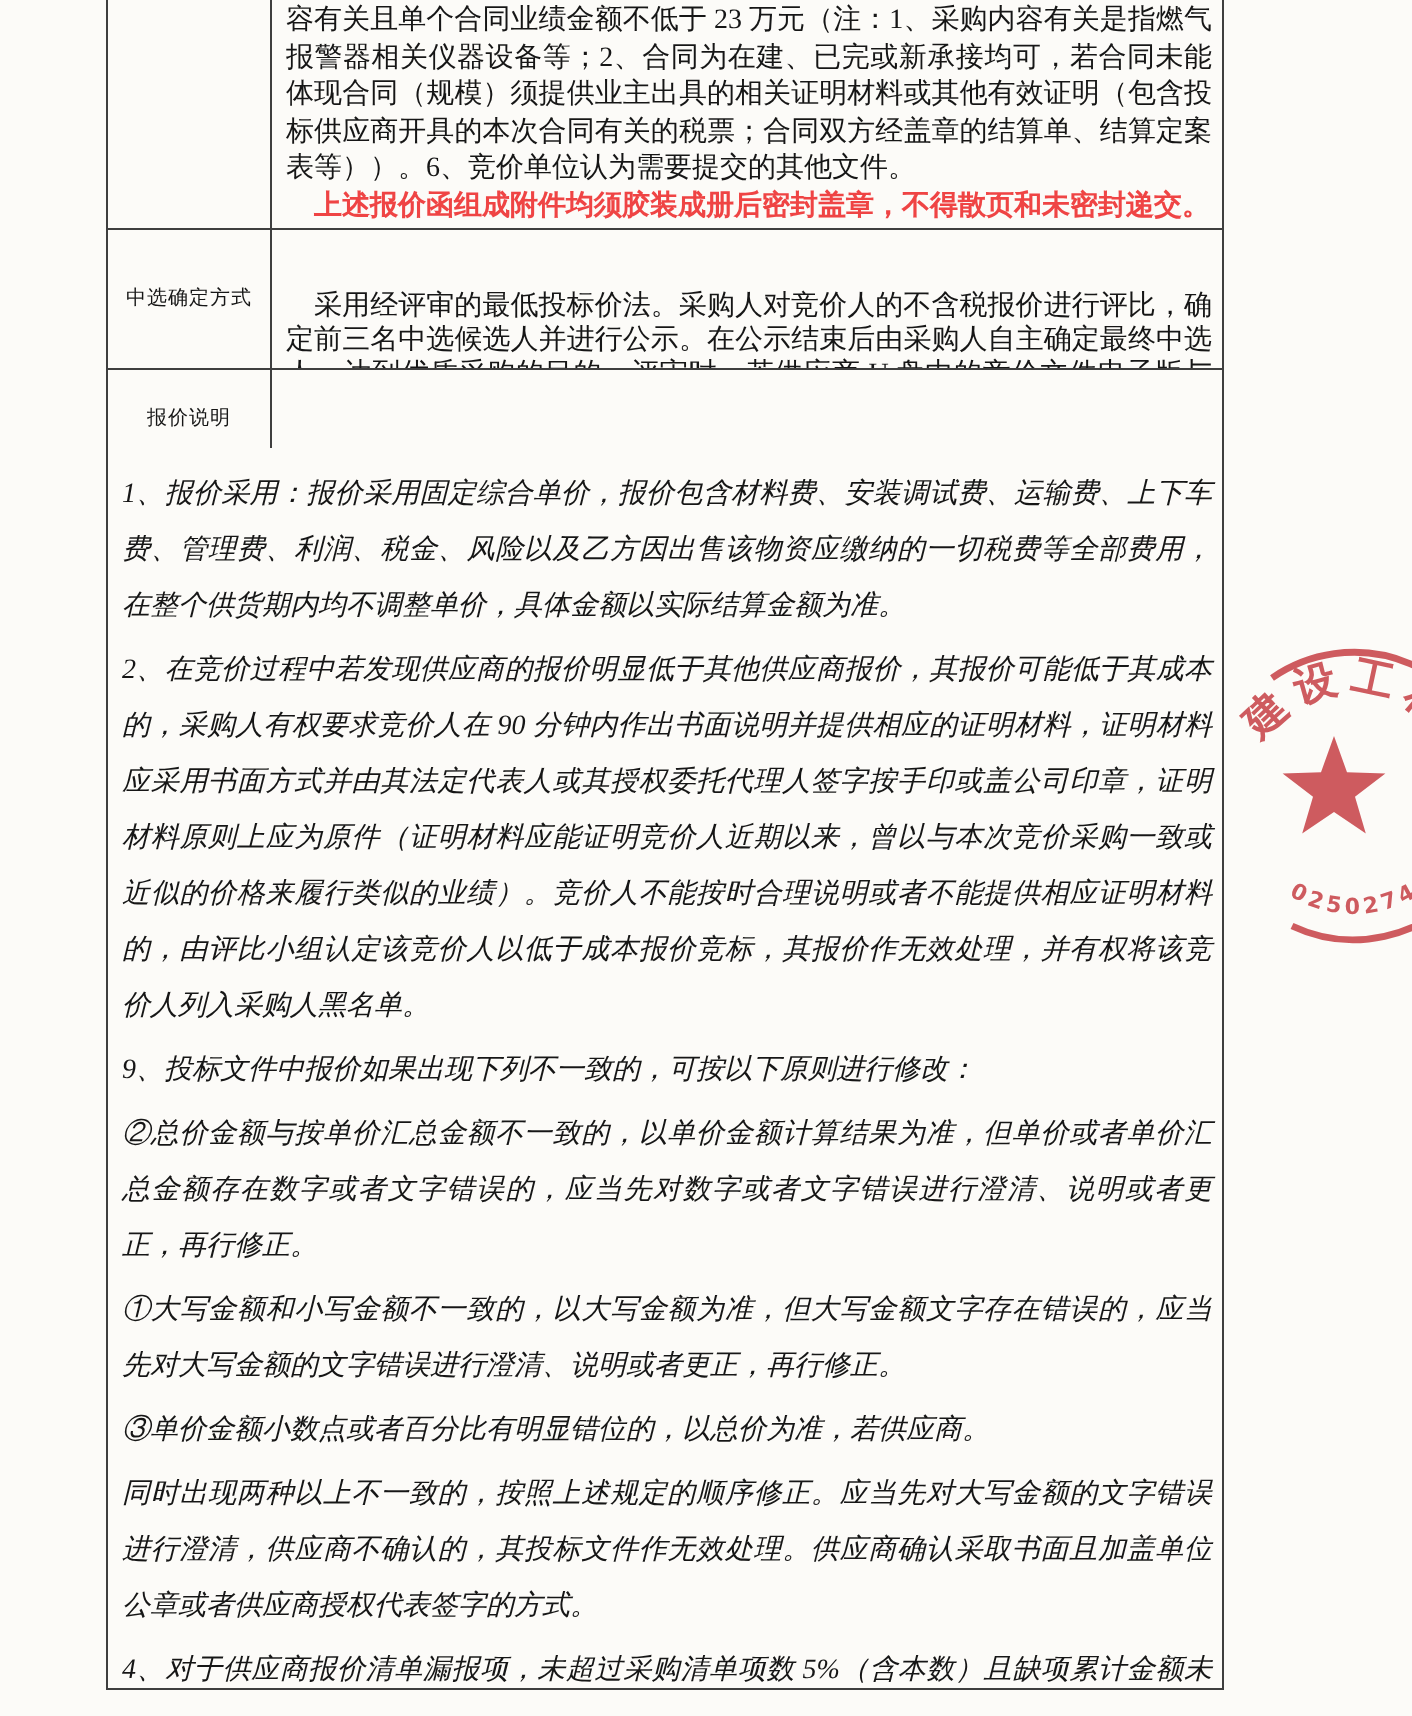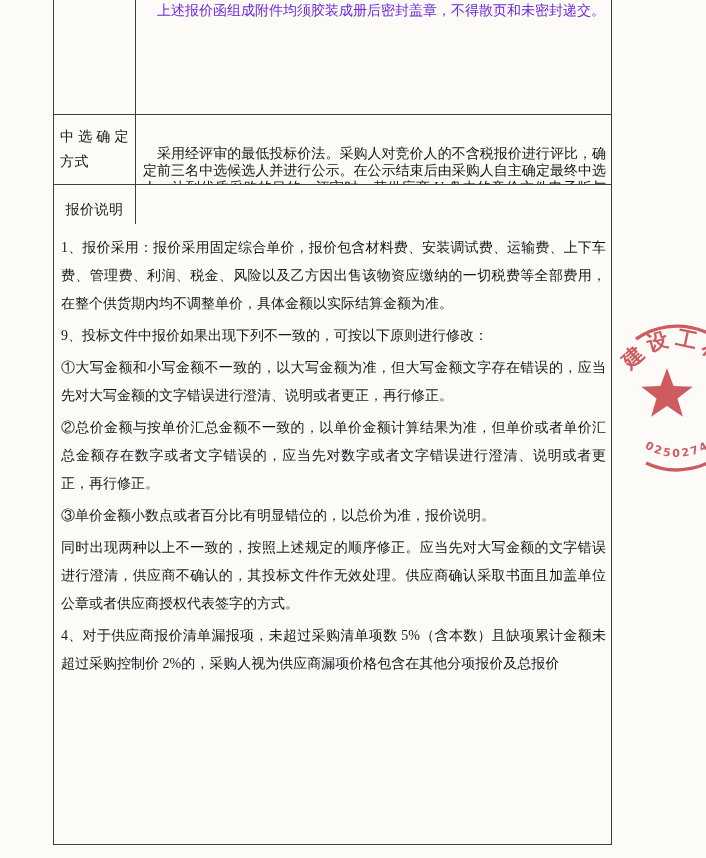--- a/index.html
+++ b/index.html
@@ -16,36 +16,36 @@
     border-bottom:1.4px solid #3f3f3f;
     display:flex; flex-direction:column;
   }
   .row { display:flex; box-sizing:border-box; border-bottom:1.4px solid #3f3f3f; }
   .r1 { height:115px; }
   .r2 { height:70px; }
   .r3 { height:660px; border-bottom:none;flex-direction:column; }
   .lbl {
     width:82px; flex-shrink:0; box-sizing:border-box;
     border-right:1.4px solid #3f3f3f;
-    font-size:14px; letter-spacing:0.5px;
+    font-size:10px; letter-spacing:0.5px;
   }
   .r2 .lbl { display:flex; align-items:center; justify-content:center;
              text-align:justify; line-height:25px; padding:0 6px; }
   .r3 .lbl { text-align:center; padding-top:11px; line-height:28px; }
   .cnt {
     flex:1 1 auto; overflow:hidden; box-sizing:border-box;
     padding:2px 5px 0 7px; font-size:14px;
     text-align:justify; text-justify:inter-ideograph;
   }
   .cnt p { margin:0; }
   .r1 .cnt p { line-height:18.6px; }
-  .r1 .cnt p.bold-note { font-weight:normal; text-indent:14px; color:#6d28d9; }
+  .r1 .cnt p.bold-note { font-weight:bold; text-indent:14px; color:#ef4444; }
   .r2 .cnt { padding-top:2px; }
   .r2 .cnt p { line-height:17px; text-indent:14px;margin-top:28px; }
-  .r3 .cnt { padding-top:10px; }
+  .r3 .cnt { padding-top:10px;font-style:italic; }
   .r3 .cnt p { line-height:28px; margin-bottom:4px; }
   .seal-svg { position:absolute; left:0; top:0; pointer-events:none; }
   .seal-arc-text {
     font-family:"DejaVu Sans","Liberation Sans",sans-serif;
     font-weight:bold; font-size:21px; letter-spacing:5px;
   }
   .seal-serial {
     font-family:"DejaVu Sans","Liberation Sans",sans-serif;
     font-weight:bold; font-size:11px; letter-spacing:2.2px;
   }
@@ -53,39 +53,41 @@
 </head>
 <body>
 
 <div class="page">
 
   <div class="tbl">
 
     <div class="row r1">
       <div class="lbl"></div>
       <div class="cnt">
+        <p>容有关且单个合同业绩金额不低于 23 万元（注：1、采购内容有关是指燃气报警器相关仪器设备等；2、合同为在建、已完或新承接均可，若合同未能体现合同（规模）须提供业主出具的相关证明材料或其他有效证明（包含投标供应商开具的本次合同有关的税票；合同双方经盖章的结算单、结算定案表等））。6、竞价单位认为需要提交的其他文件。</p>
         <p class="bold-note">上述报价函组成附件均须胶装成册后密封盖章，不得散页和未密封递交。</p>
       </div>
     </div>
 
     <div class="row r2">
       <div class="lbl">中选确定方式</div>
       <div class="cnt">
         <p>采用经评审的最低投标价法。采购人对竞价人的不含税报价进行评比，确定前三名中选候选人并进行公示。在公示结束后由采购人自主确定最终中选人，达到优质采购的目的。评审时，若供应商 U 盘中的竞价文件电子版与纸质竞价文件不一致时，按照供应商提交的纸质竞价文件进行评比。</p>
       </div>
     </div>
 
     <div class="row r3">
       <div class="lbl">报价说明</div>
       <div class="cnt">
         <p>1、报价采用：报价采用固定综合单价，报价包含材料费、安装调试费、运输费、上下车费、管理费、利润、税金、风险以及乙方因出售该物资应缴纳的一切税费等全部费用，在整个供货期内均不调整单价，具体金额以实际结算金额为准。</p>
+        <p>2、在竞价过程中若发现供应商的报价明显低于其他供应商报价，其报价可能低于其成本的，采购人有权要求竞价人在 90 分钟内作出书面说明并提供相应的证明材料，证明材料应采用书面方式并由其法定代表人或其授权委托代理人签字按手印或盖公司印章，证明材料原则上应为原件（证明材料应能证明竞价人近期以来，曾以与本次竞价采购一致或近似的价格来履行类似的业绩）。竞价人不能按时合理说明或者不能提供相应证明材料的，由评比小组认定该竞价人以低于成本报价竞标，其报价作无效处理，并有权将该竞价人列入采购人黑名单。</p>
         <p>9、投标文件中报价如果出现下列不一致的，可按以下原则进行修改：</p>
+        <p>②总价金额与按单价汇总金额不一致的，以单价金额计算结果为准，但单价或者单价汇总金额存在数字或者文字错误的，应当先对数字或者文字错误进行澄清、说明或者更正，再行修正。</p>
         <p>①大写金额和小写金额不一致的，以大写金额为准，但大写金额文字存在错误的，应当先对大写金额的文字错误进行澄清、说明或者更正，再行修正。</p>
-        <p>②总价金额与按单价汇总金额不一致的，以单价金额计算结果为准，但单价或者单价汇总金额存在数字或者文字错误的，应当先对数字或者文字错误进行澄清、说明或者更正，再行修正。</p>
-        <p>③单价金额小数点或者百分比有明显错位的，以总价为准，报价说明。</p>
+        <p>③单价金额小数点或者百分比有明显错位的，以总价为准，若供应商。</p>
         <p>同时出现两种以上不一致的，按照上述规定的顺序修正。应当先对大写金额的文字错误进行澄清，供应商不确认的，其投标文件作无效处理。供应商确认采取书面且加盖单位公章或者供应商授权代表签字的方式。</p>
         <p>4、对于供应商报价清单漏报项，未超过采购清单项数 5%（含本数）且缺项累计金额未超过采购控制价 2%的，采购人视为供应商漏项价格包含在其他分项报价及总报价</p>
       </div>
     </div>
 
   </div>
 
   <svg class="seal-svg" width="706" height="858" viewBox="0 0 706 858">
     <g fill="#c8464b" stroke="none" opacity="0.88">
 

